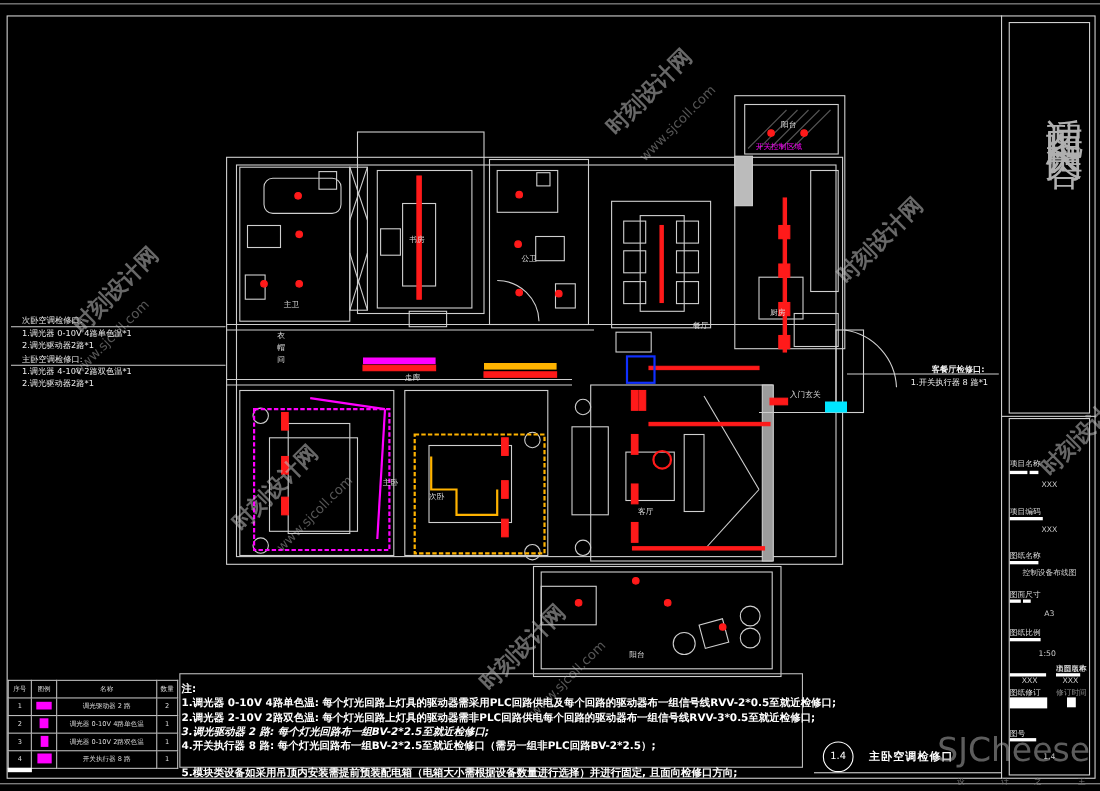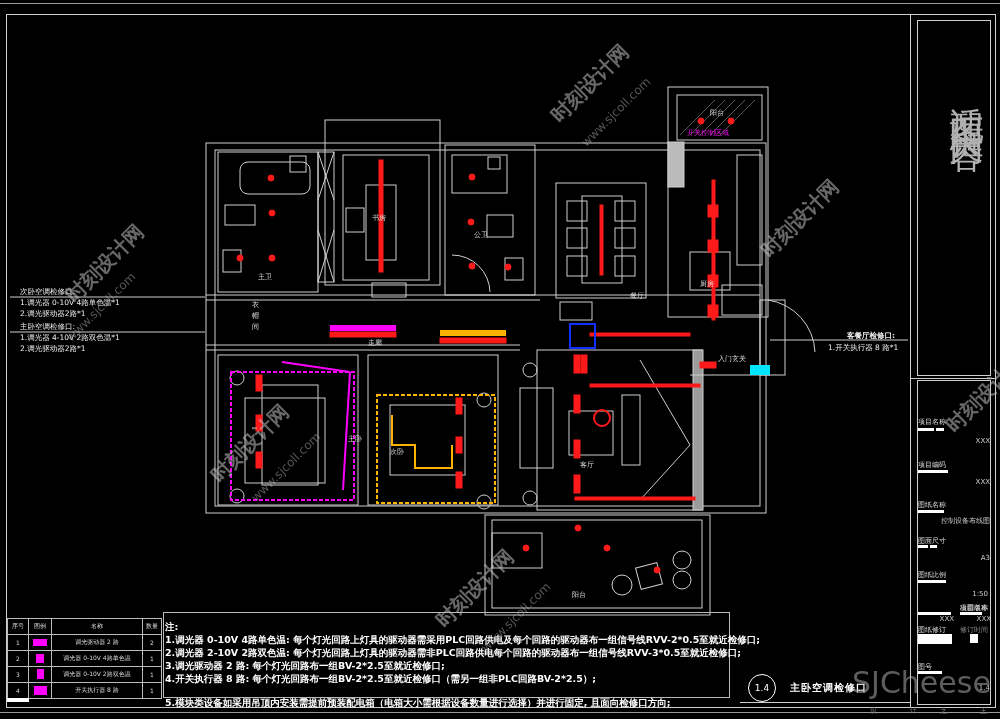--- a/index.html
+++ b/index.html
@@ -6,21 +6,21 @@
   body{width:1000px;height:719px;position:relative;overflow:hidden;font-family:"DejaVu Sans",sans-serif;color:#e6e6e6;}
   .abs{position:absolute;}
   .frame-outer{left:0;top:3px;width:1000px;height:0;border-top:1px solid #9a9a9a;}
   .frame-inner{left:6px;top:14px;width:990px;height:694px;border:1px solid #cfcfcf;box-sizing:border-box;}
   .frame-bottom{left:0;top:712px;width:1000px;border-top:1px solid #9a9a9a;}
   .title-col{left:910px;top:14px;width:86px;height:694px;border-left:1px solid #cfcfcf;box-sizing:border-box;}
   .title-big{left:912px;top:80px;width:80px;text-align:center;font-size:34px;line-height:50px;color:#b0b0b0;writing-mode:vertical-rl;letter-spacing:6px;}
   .title-sep{left:910px;top:378px;width:86px;border-top:1px solid #cfcfcf;}
   .tb-label{font-size:7px;color:#ddd;}
   .tb-bar{background:#fff;height:3px;}
-  .tb-val{font-size:7px;color:#ccc;text-align:right;}
+  .tb-val{font-size:7px;color:#ccc;text-align:center;}
   svg.plan{position:absolute;left:0;top:0;}
   .note-text{font-size:9.5px;color:#fff;font-weight:bold;white-space:nowrap;line-height:13px;}
   .legend{left:7px;top:618px;width:155px;border:1px solid #bbb;border-collapse:collapse;font-size:6px;color:#ddd;}
   .legend td,.legend th{border:1px solid #bbb;height:15px;text-align:center;padding:0;font-weight:normal;}
   .sym{display:inline-block;background:#ff00ff;}
   .callout{font-size:7.5px;color:#eee;line-height:11px;white-space:nowrap;}
   .room-label{font-size:7px;color:#ddd;}
   .wm{font-size:20px;font-weight:bold;color:rgba(190,190,190,0.55);transform:rotate(-45deg);white-space:nowrap;}
   .wm-small{font-size:12px;color:rgba(190,190,190,0.45);transform:rotate(-45deg);white-space:nowrap;}
   .dwg-circle{left:748px;top:674px;width:26px;height:26px;border:1.5px solid #fff;border-radius:50%;font-size:9px;line-height:26px;text-align:center;color:#fff;}
@@ -296,21 +296,21 @@
     <td>1</td>
   </tr>
 </tbody>
   </table>
 <div class="abs" style="left:7px;top:698px;width:22px;height:4px;background:#fff;"></div>
 
 <div class="abs" style="left:163px;top:612px;width:567px;height:86px;border:1px solid #bbb;box-sizing:border-box;"></div>
 <div class="abs note-text" style="left:165px;top:620px;">注:</div>
 <div class="abs note-text" style="left:165px;top:633px;">1.调光器 0-10V 4路单色温:  每个灯光回路上灯具的驱动器需采用PLC回路供电及每个回路的驱动器布一组信号线RVV-2*0.5至就近检修口;</div>
 <div class="abs note-text" style="left:165px;top:646px;">2.调光器 2-10V 2路双色温:  每个灯光回路上灯具的驱动器需非PLC回路供电每个回路的驱动器布一组信号线RVV-3*0.5至就近检修口;</div>
-<div class="abs note-text" style="left:165px;top:659px;">3.调光驱动器 2 路:  每个灯光回路布一组BV-2*2.5至就近检修口;</div>
+<div class="abs note-text" style="left:165px;top:659px;font-style:italic;">3.调光驱动器 2 路:  每个灯光回路布一组BV-2*2.5至就近检修口;</div>
 <div class="abs note-text" style="left:165px;top:672px;">4.开关执行器 8 路:  每个灯光回路布一组BV-2*2.5至就近检修口（需另一组非PLC回路BV-2*2.5）;</div>
 <div class="abs note-text" style="left:165px;top:696px;">5.模块类设备如采用吊顶内安装需提前预装配电箱（电箱大小需根据设备数量进行选择）并进行固定, 且面向检修口方向;</div>
 
 <div class="abs dwg-circle">1.4</div>
 <div class="abs dwg-title">主卧空调检修口</div>
 <div class="abs" style="left:740px;top:702px;width:170px;border-top:1px solid #cfcfcf;"></div>
 
 <div class="abs wm" style="left:540px;top:70px;">时刻设计网</div>
 <div class="abs wm" style="left:55px;top:250px;">时刻设计网</div>
 <div class="abs wm" style="left:750px;top:205px;">时刻设计网</div>

